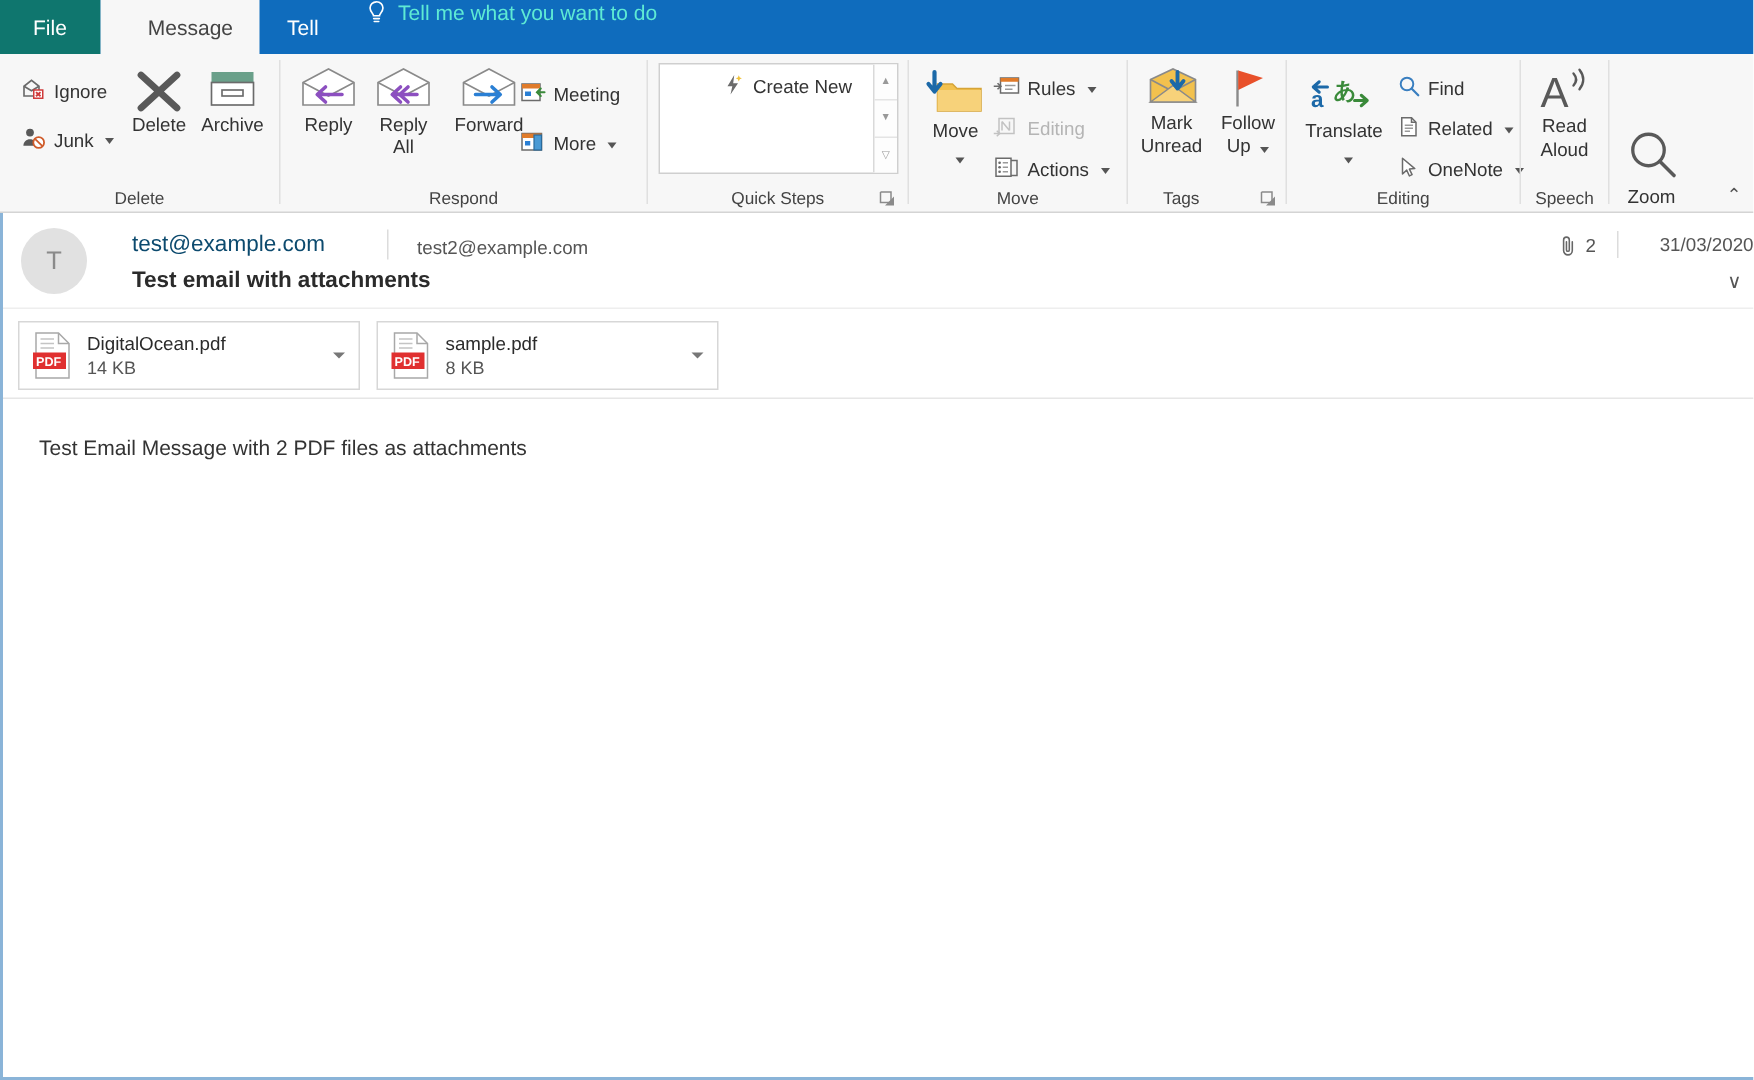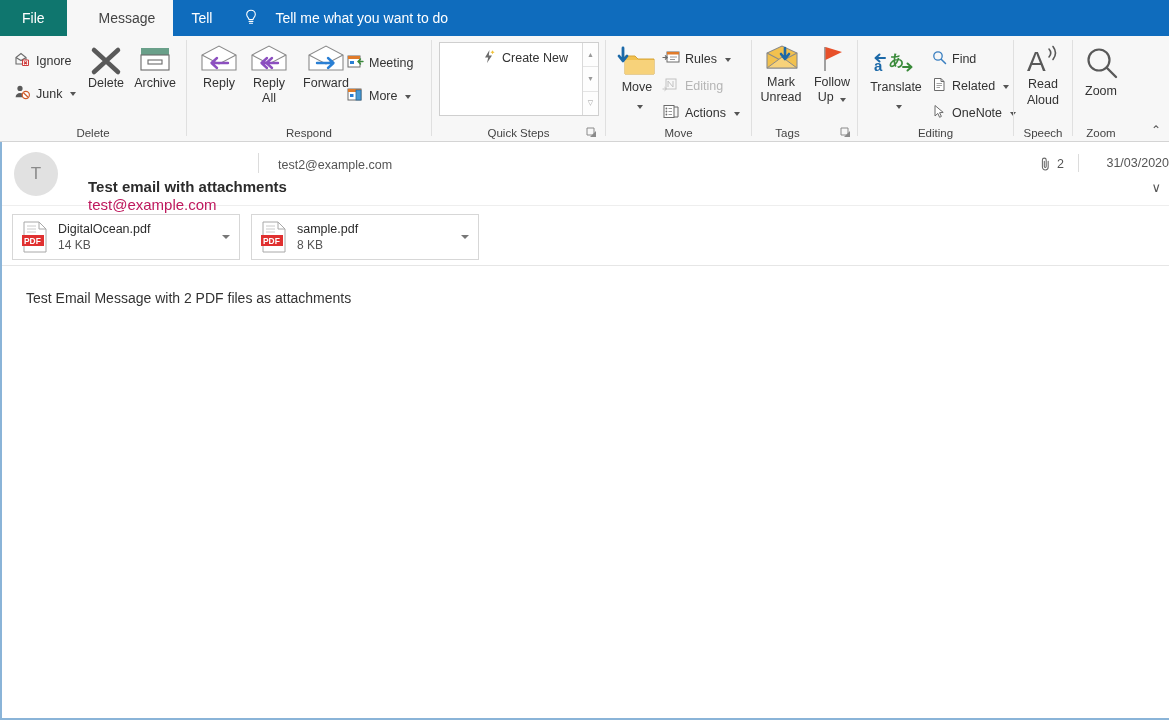--- a/index.html
+++ b/index.html
@@ -27,22 +27,22 @@
     display: flex; align-items: center; justify-content: center;
     height: 36px; padding: 0 18px;
     color: #ffffff; font-size: 14px;
     cursor: default; user-select: none;
   }
   .tab.file { background: #0f766e; padding: 0 22px; }
   .tab.active {
     background: #f7f7f7; color: #444444; padding-left: 32px;
   }
   .tellme {
-    display: flex; align-items: center; gap: 17px;
-    color: #ffffff; font-size: 14px; padding: 0 10px 0 14px;
+    display: flex; align-items: flex-start; gap: 7px;
+    color: #5eead4; font-size: 14px; padding: 0 10px 0 14px;
   }
   .bulb-icon { width: 14px; height: 18px; display: block; }
 
   
   .ribbon {
     position: absolute; top: 36px; left: 0;
     width: 1169px; height: 106px;
     background: #f7f7f7;
     border-bottom: 1px solid #d4d4d4;
   }
@@ -129,21 +129,21 @@
   }
   .avatar {
     position: absolute; left: 12px; top: 10px;
     width: 44px; height: 44px; border-radius: 50%;
     background: #e1e1e1; color: #8a8a8a;
     display: flex; align-items: center; justify-content: center;
     font-size: 17px;
   }
   .from {
     position: absolute; left: 86px; top: 12px;
-    font-size: 15px; color: #be185d; margin-top: 42px;
+    font-size: 15px; color: #0c4a6e;
   }
   .vdiv {
     position: absolute; left: 256px; top: 11px;
     width: 1px; height: 20px; background: #dcdcdc;
   }
   .to {
     position: absolute; left: 276px; top: 16px;
     font-size: 12.5px; color: #555555;
   }
   .subject {
@@ -517,21 +517,21 @@
             <path d="M28 6 Q31.5 10 28 14" fill="none" stroke="#595959" stroke-width="1.6" stroke-linecap="round"></path>
             <path d="M32 3.5 Q37 10 32 16.5" fill="none" stroke="#595959" stroke-width="1.6" stroke-linecap="round"></path>
           </svg>
         </span>
         <span class="lbl">Read<br>Aloud</span>
       </div>
       <div class="glabel">Speech</div>
     </div>
     <div class="sep" style="left:1072px;"></div>
 
-    <div class="grp" style="left:1073px; width:56px;">
+    <div class="grp" style="left:1073px; width:56px;margin-top:40px;">
       <div class="btn" style="left:2px; top:48px; width:52px;">
         <span style="position:absolute; top:-38px; left:8px;">
           <svg width="38" height="36" viewBox="0 0 38 36">
             <circle cx="16" cy="14" r="10.5" fill="none" stroke="#595959" stroke-width="2.2"></circle>
             <path d="M23.5 21.5 L33 31" stroke="#595959" stroke-width="2.4" stroke-linecap="round"></path>
           </svg>
         </span>
         <span class="lbl">Zoom</span>
       </div>
       <div class="glabel">Zoom</div>

